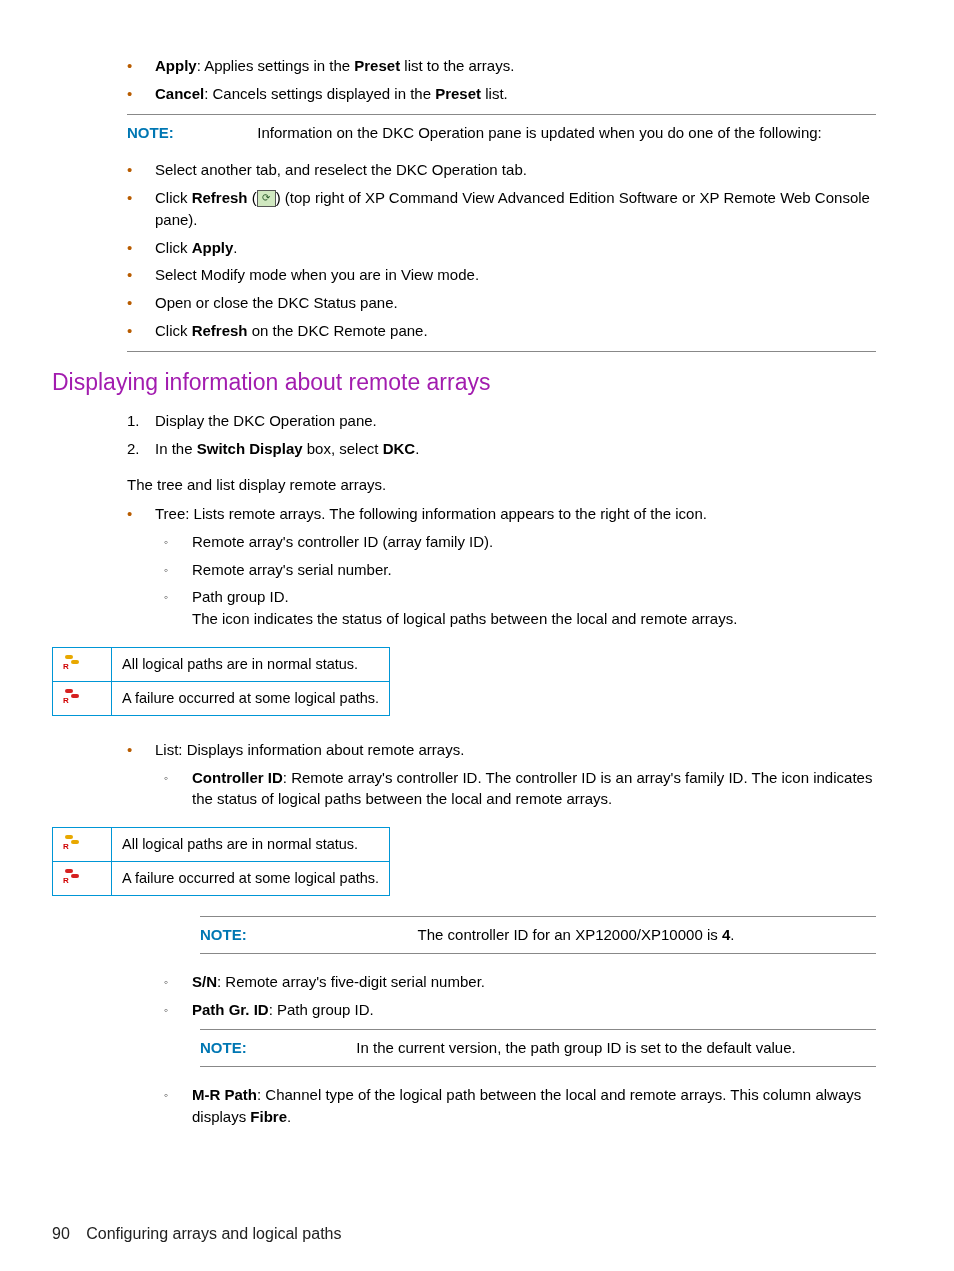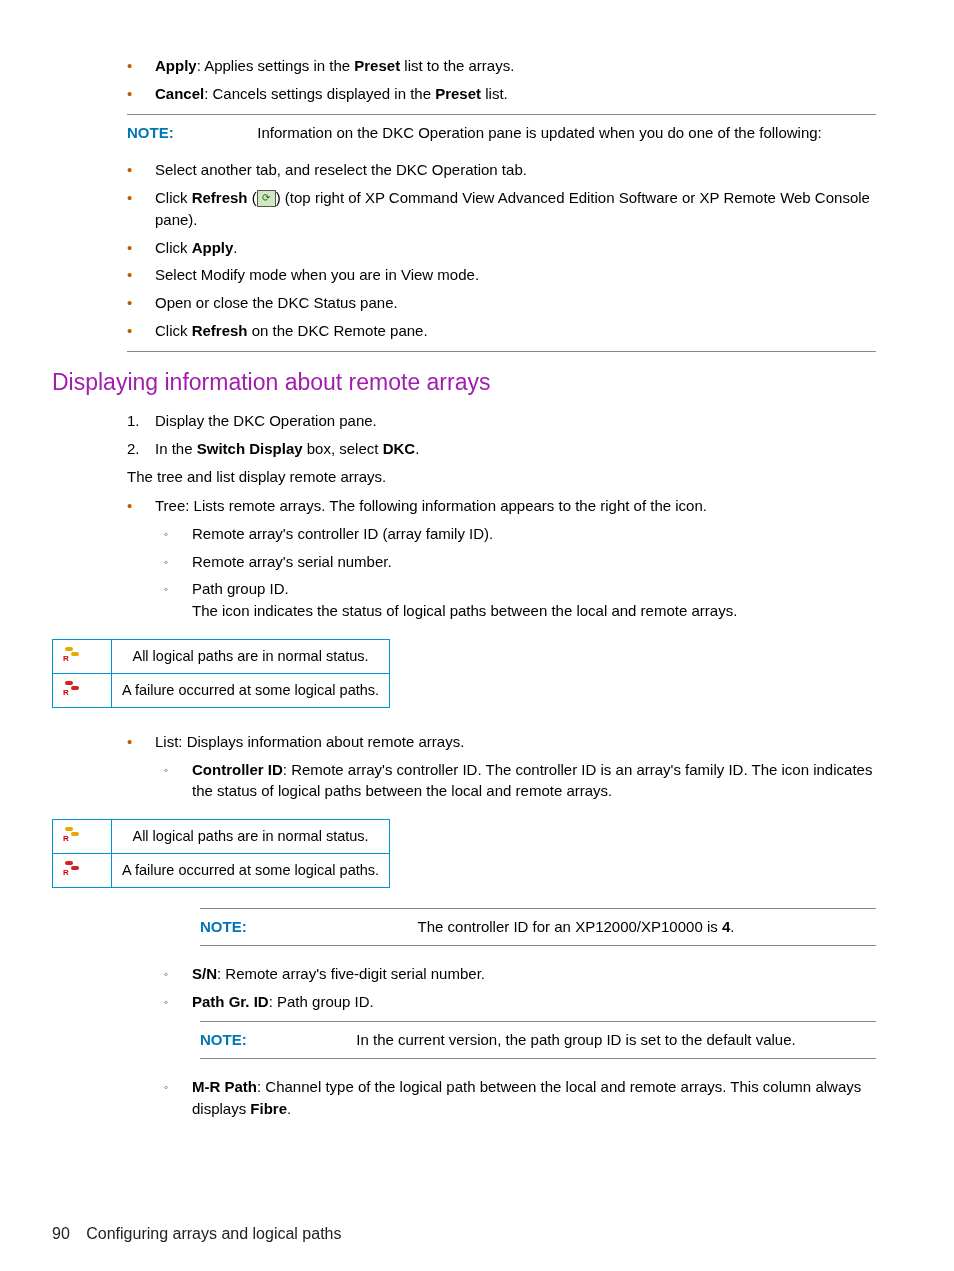--- a/index.html
+++ b/index.html
@@ -70,21 +70,20 @@
   .indent3 { margin-left: 148px; }
   .status-table {
     border-collapse: collapse;
     margin: 14px 0 20px 0;
   }
   .status-table td {
     border: 1px solid #0096d6;
     padding: 6px 10px;
     font-size: 14.5px;
     vertical-align: middle;
-    text-align: center;
   }
   .status-table td.icon-cell { width: 38px; text-align: left; }
   .status-icon {
     display: inline-block; width: 18px; height: 14px; position: relative;
   }
   .status-icon .bar1 { position:absolute; top:0; left:2px; width:8px; height:4px; background:#e8a800; border-radius:2px;}
   .status-icon .bar2 { position:absolute; top:5px; left:8px; width:8px; height:4px; background:#e8a800; border-radius:2px;}
   .status-icon .r { position:absolute; top:8px; left:0; font-size:8px; font-weight:bold; color:#d00000; line-height:7px;}
   .status-icon.fail .bar1 { background:#d62020;}
   .status-icon.fail .bar2 { background:#d62020;}
@@ -161,21 +160,21 @@
     <div class="bullet-text">Display the DKC Operation pane.</div>
   </div>
   <div class="bullet-row">
     <div class="bullet-num">2.</div>
     <div class="bullet-text">
       <span>In the </span><span class="bold">Switch Display</span><span> box, select </span><span class="bold">DKC</span><span>.</span>
     </div>
   </div>
 </div>
 
-<div class="indent1" style="padding:4px 0;">The tree and list display remote arrays.</div>
+<div class="indent1" style="padding:4px 0;margin-top:8px;">The tree and list display remote arrays.</div>
 
 <div class="bullet-list indent1">
   <div class="bullet-row">
     <div class="bullet-dot">•</div>
     <div class="bullet-text">Tree: Lists remote arrays. The following information appears to the right of the icon.</div>
   </div>
 </div>
 
 <div class="bullet-list indent2">
   <div class="bullet-row">

